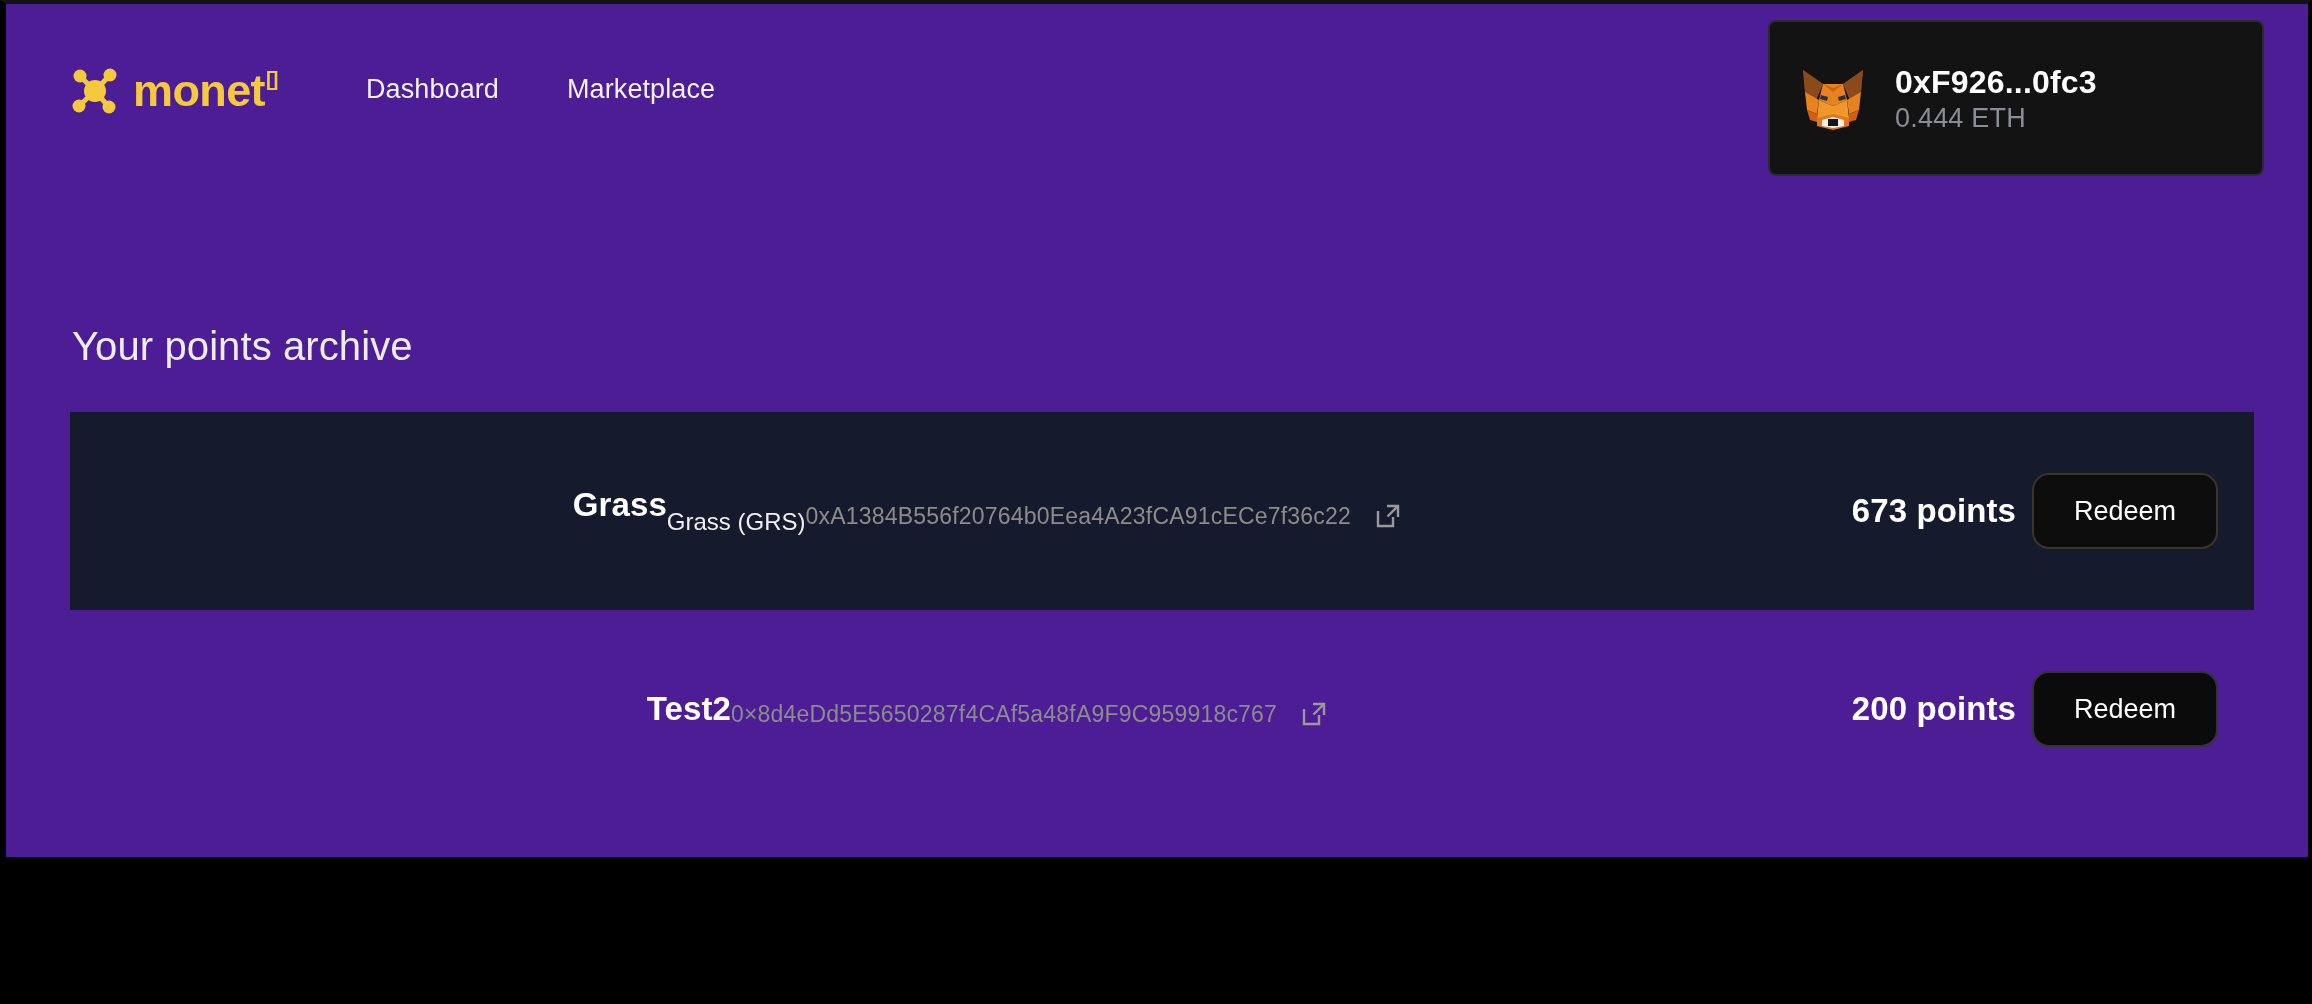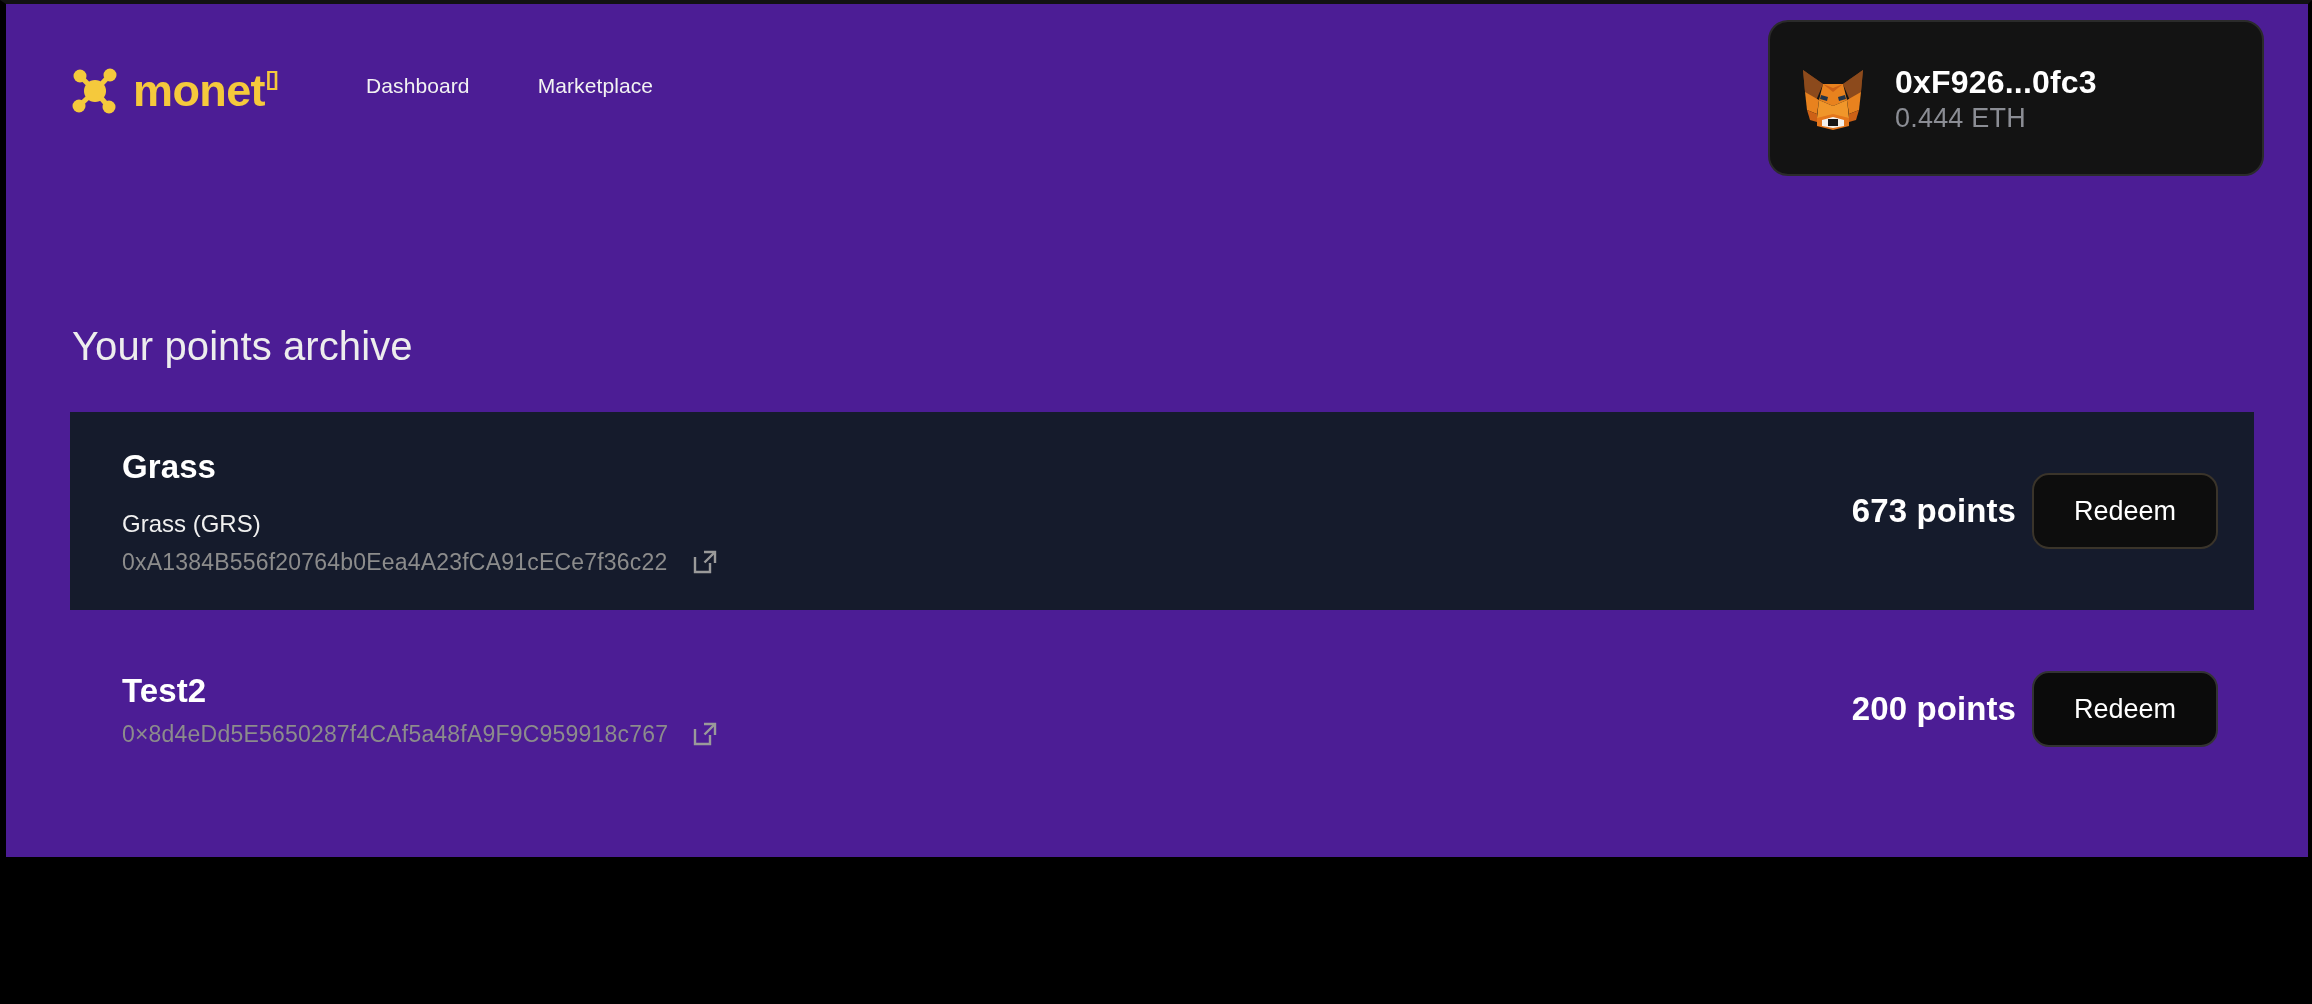--- a/index.html
+++ b/index.html
@@ -77,38 +77,38 @@
   .nav {
     position: absolute;
     left: 360px;
     top: 70px;
     display: flex;
     align-items: center;
     gap: 68px;
   }
 
   .nav-link {
-    font-size: 21px;
+    font-size: 27px;
     color: #f2f2f2;
     font-weight: 400;
     text-decoration: none;
     white-space: nowrap;
     letter-spacing: 0.1px;
   }
 
   
   .wallet {
     position: absolute;
     right: 44px;
     top: 16px;
     width: 496px;
     height: 156px;
     background: #131313;
     border: 2px solid #2b2b2b;
-    border-radius: 20px;
+    border-radius: 8px;
     display: flex;
     align-items: center;
     padding-left: 27px;
   }
 
   .wallet-avatar {
     width: 72px;
     height: 72px;
     flex: 0 0 auto;
     display: block;
@@ -171,21 +171,21 @@
     padding-right: 36px;
   }
 
   .archive-row.highlight {
     background: #151b2c;
   }
 
   .row-info {
     flex: 1 1 auto;
     display: flex;
-    flex-direction: column;
+    flex-direction: row;
     justify-content: center;
   }
 
   .row-name {
     font-size: 33px;
     font-weight: 700;
     color: #ffffff;
     line-height: 40px;
     letter-spacing: 0.1px;
   }

